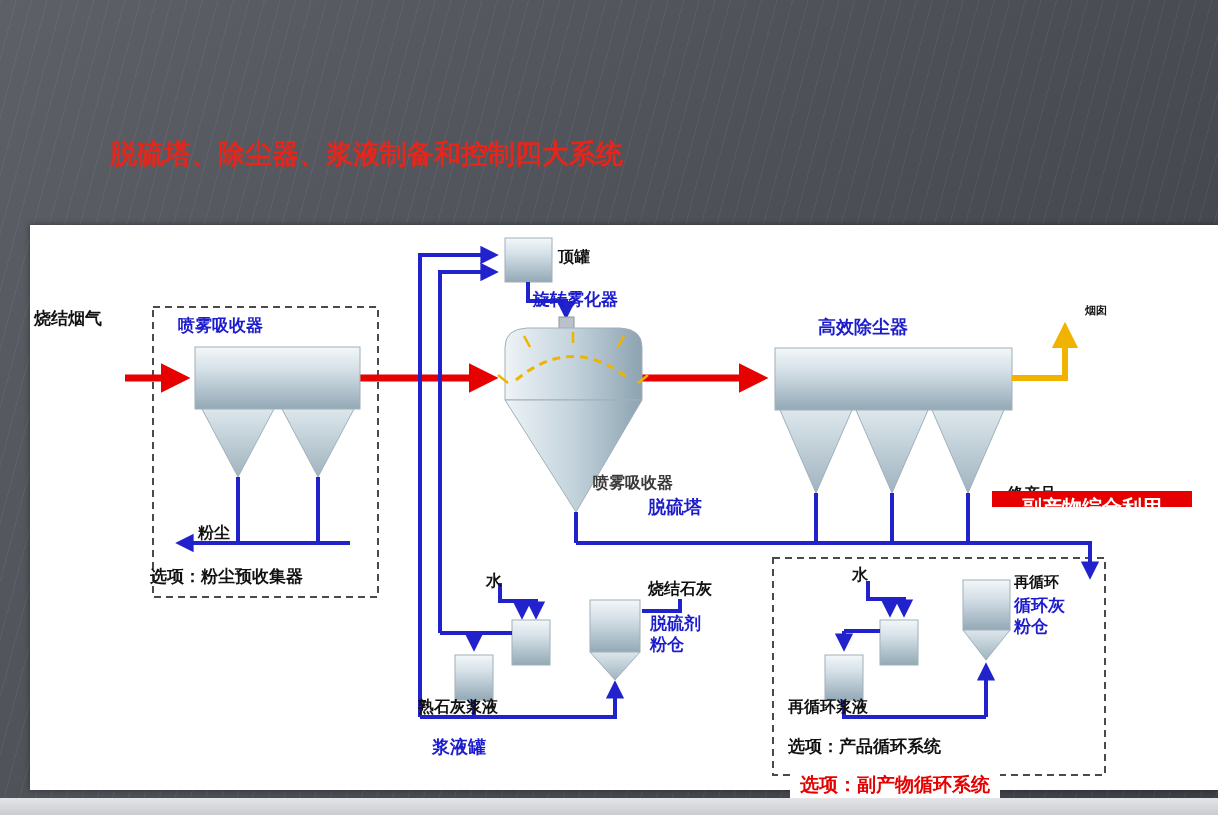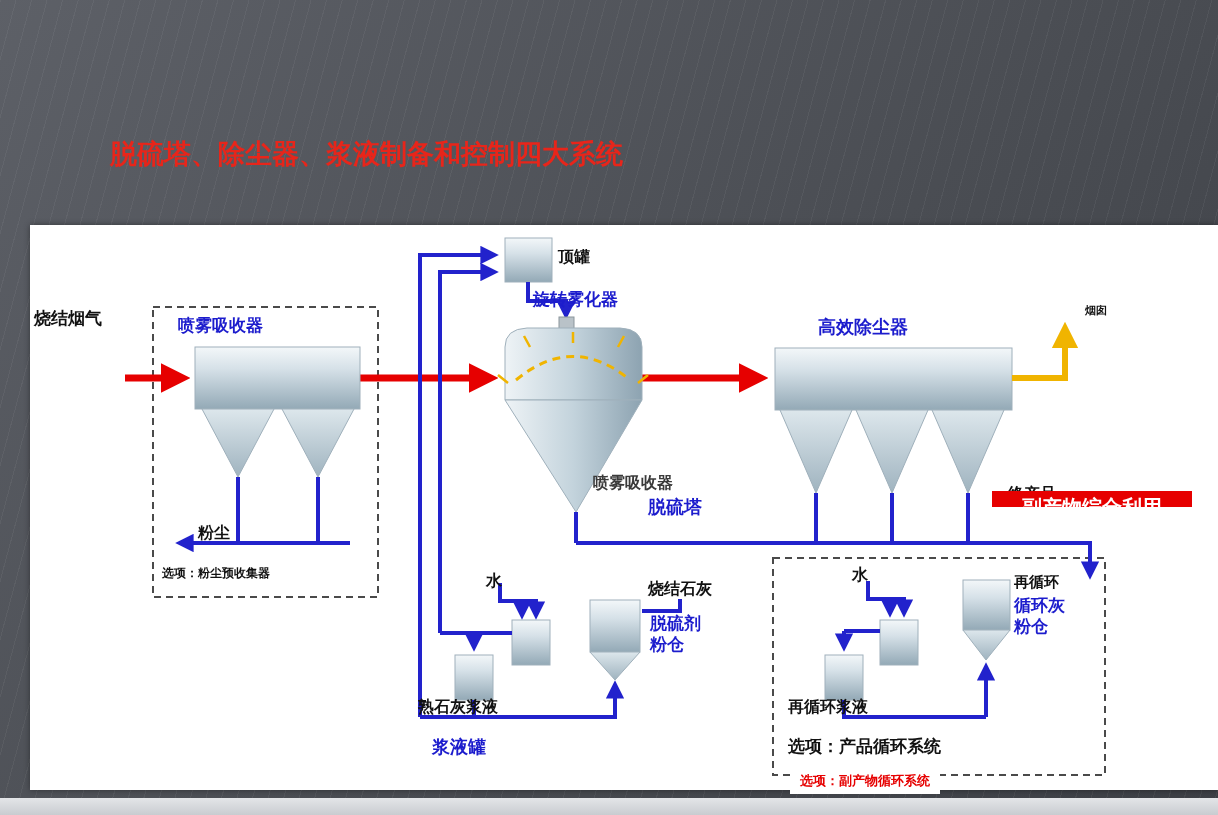--- a/index.html
+++ b/index.html
@@ -17,21 +17,21 @@
   .intro2{position:absolute;left:110px;top:136px;color:#e8251a;font-size:27px;font-weight:bold;}
   .panel{position:absolute;left:30px;top:225px;width:1188px;height:565px;background:#ffffff;
     box-shadow:0 0 6px rgba(0,0,0,.4);}
   .panel svg{position:absolute;left:0;top:0;}
   .lbl{position:absolute;color:#111;font-size:16px;font-weight:bold;white-space:nowrap;}
   .lbl-blue{position:absolute;color:#1c1ccd;font-size:17px;font-weight:bold;white-space:nowrap;line-height:21px;}
   .lbl-dim{position:absolute;color:#3a3a3a;font-size:16px;font-weight:bold;white-space:nowrap;}
   .redbox{position:absolute;left:962px;top:266px;width:200px;height:16px;background:#e60000;
     color:#fff;font-size:20px;font-weight:bold;text-align:center;line-height:32px;}
   .whitebox{position:absolute;left:760px;top:543px;background:#ffffff;color:#e60000;
-    font-size:13px;font-weight:bold;padding:4px 10px;white-space:nowrap;text-align:center;}
+    font-size:19px;font-weight:bold;padding:4px 10px;white-space:nowrap;text-align:center;}
   .bottomband{position:absolute;left:0;top:798px;width:100%;height:17px;
     background:linear-gradient(#e3e5e8,#c9ccd0);}
 </style>
 </head>
 <body>
 
 <div class="slide">
 
 
   <div class="intro2">脱硫塔、除尘器、浆液制备和控制四大系统</div>
@@ -130,21 +130,21 @@
     <div class="lbl-blue" style="left:148px;top:90px;">喷雾吸收器</div>
     <div class="lbl" style="left:528px;top:22px;">顶罐</div>
     <div class="lbl-blue" style="left:503px;top:64px;">旋转雾化器</div>
     <div class="lbl-dim" style="left:563px;top:248px;">喷雾吸收器</div>
     <div class="lbl-blue" style="left:618px;top:272px;font-size:18px;">脱硫塔</div>
     <div class="lbl-blue" style="left:788px;top:92px;font-size:18px;">高效除尘器</div>
     <div class="lbl" style="left:1055px;top:78px;font-size:11px;">烟囱</div>
     <div class="lbl" style="left:978px;top:246px;margin-top:13px;">终产品</div>
     <div class="redbox">副产物综合利用</div>
     <div class="lbl" style="left:168px;top:298px;">粉尘</div>
-    <div class="lbl" style="left:132px;top:340px;font-size:12px;">选项：粉尘预收集器</div>
+    <div class="lbl" style="left:120px;top:340px;font-size:17px;">选项：粉尘预收集器</div>
     <div class="lbl" style="left:456px;top:346px;">水</div>
     <div class="lbl" style="left:618px;top:354px;">烧结石灰</div>
     <div class="lbl-blue" style="left:620px;top:388px;">
       <div>脱硫剂</div>
       <div>粉仓</div>
     </div>
     <div class="lbl" style="left:388px;top:472px;">熟石灰浆液</div>
     <div class="lbl-blue" style="left:402px;top:512px;font-size:18px;">浆液罐</div>
     <div class="lbl" style="left:822px;top:340px;">水</div>
     <div class="lbl" style="left:984px;top:348px;font-size:15px;">再循环</div>

